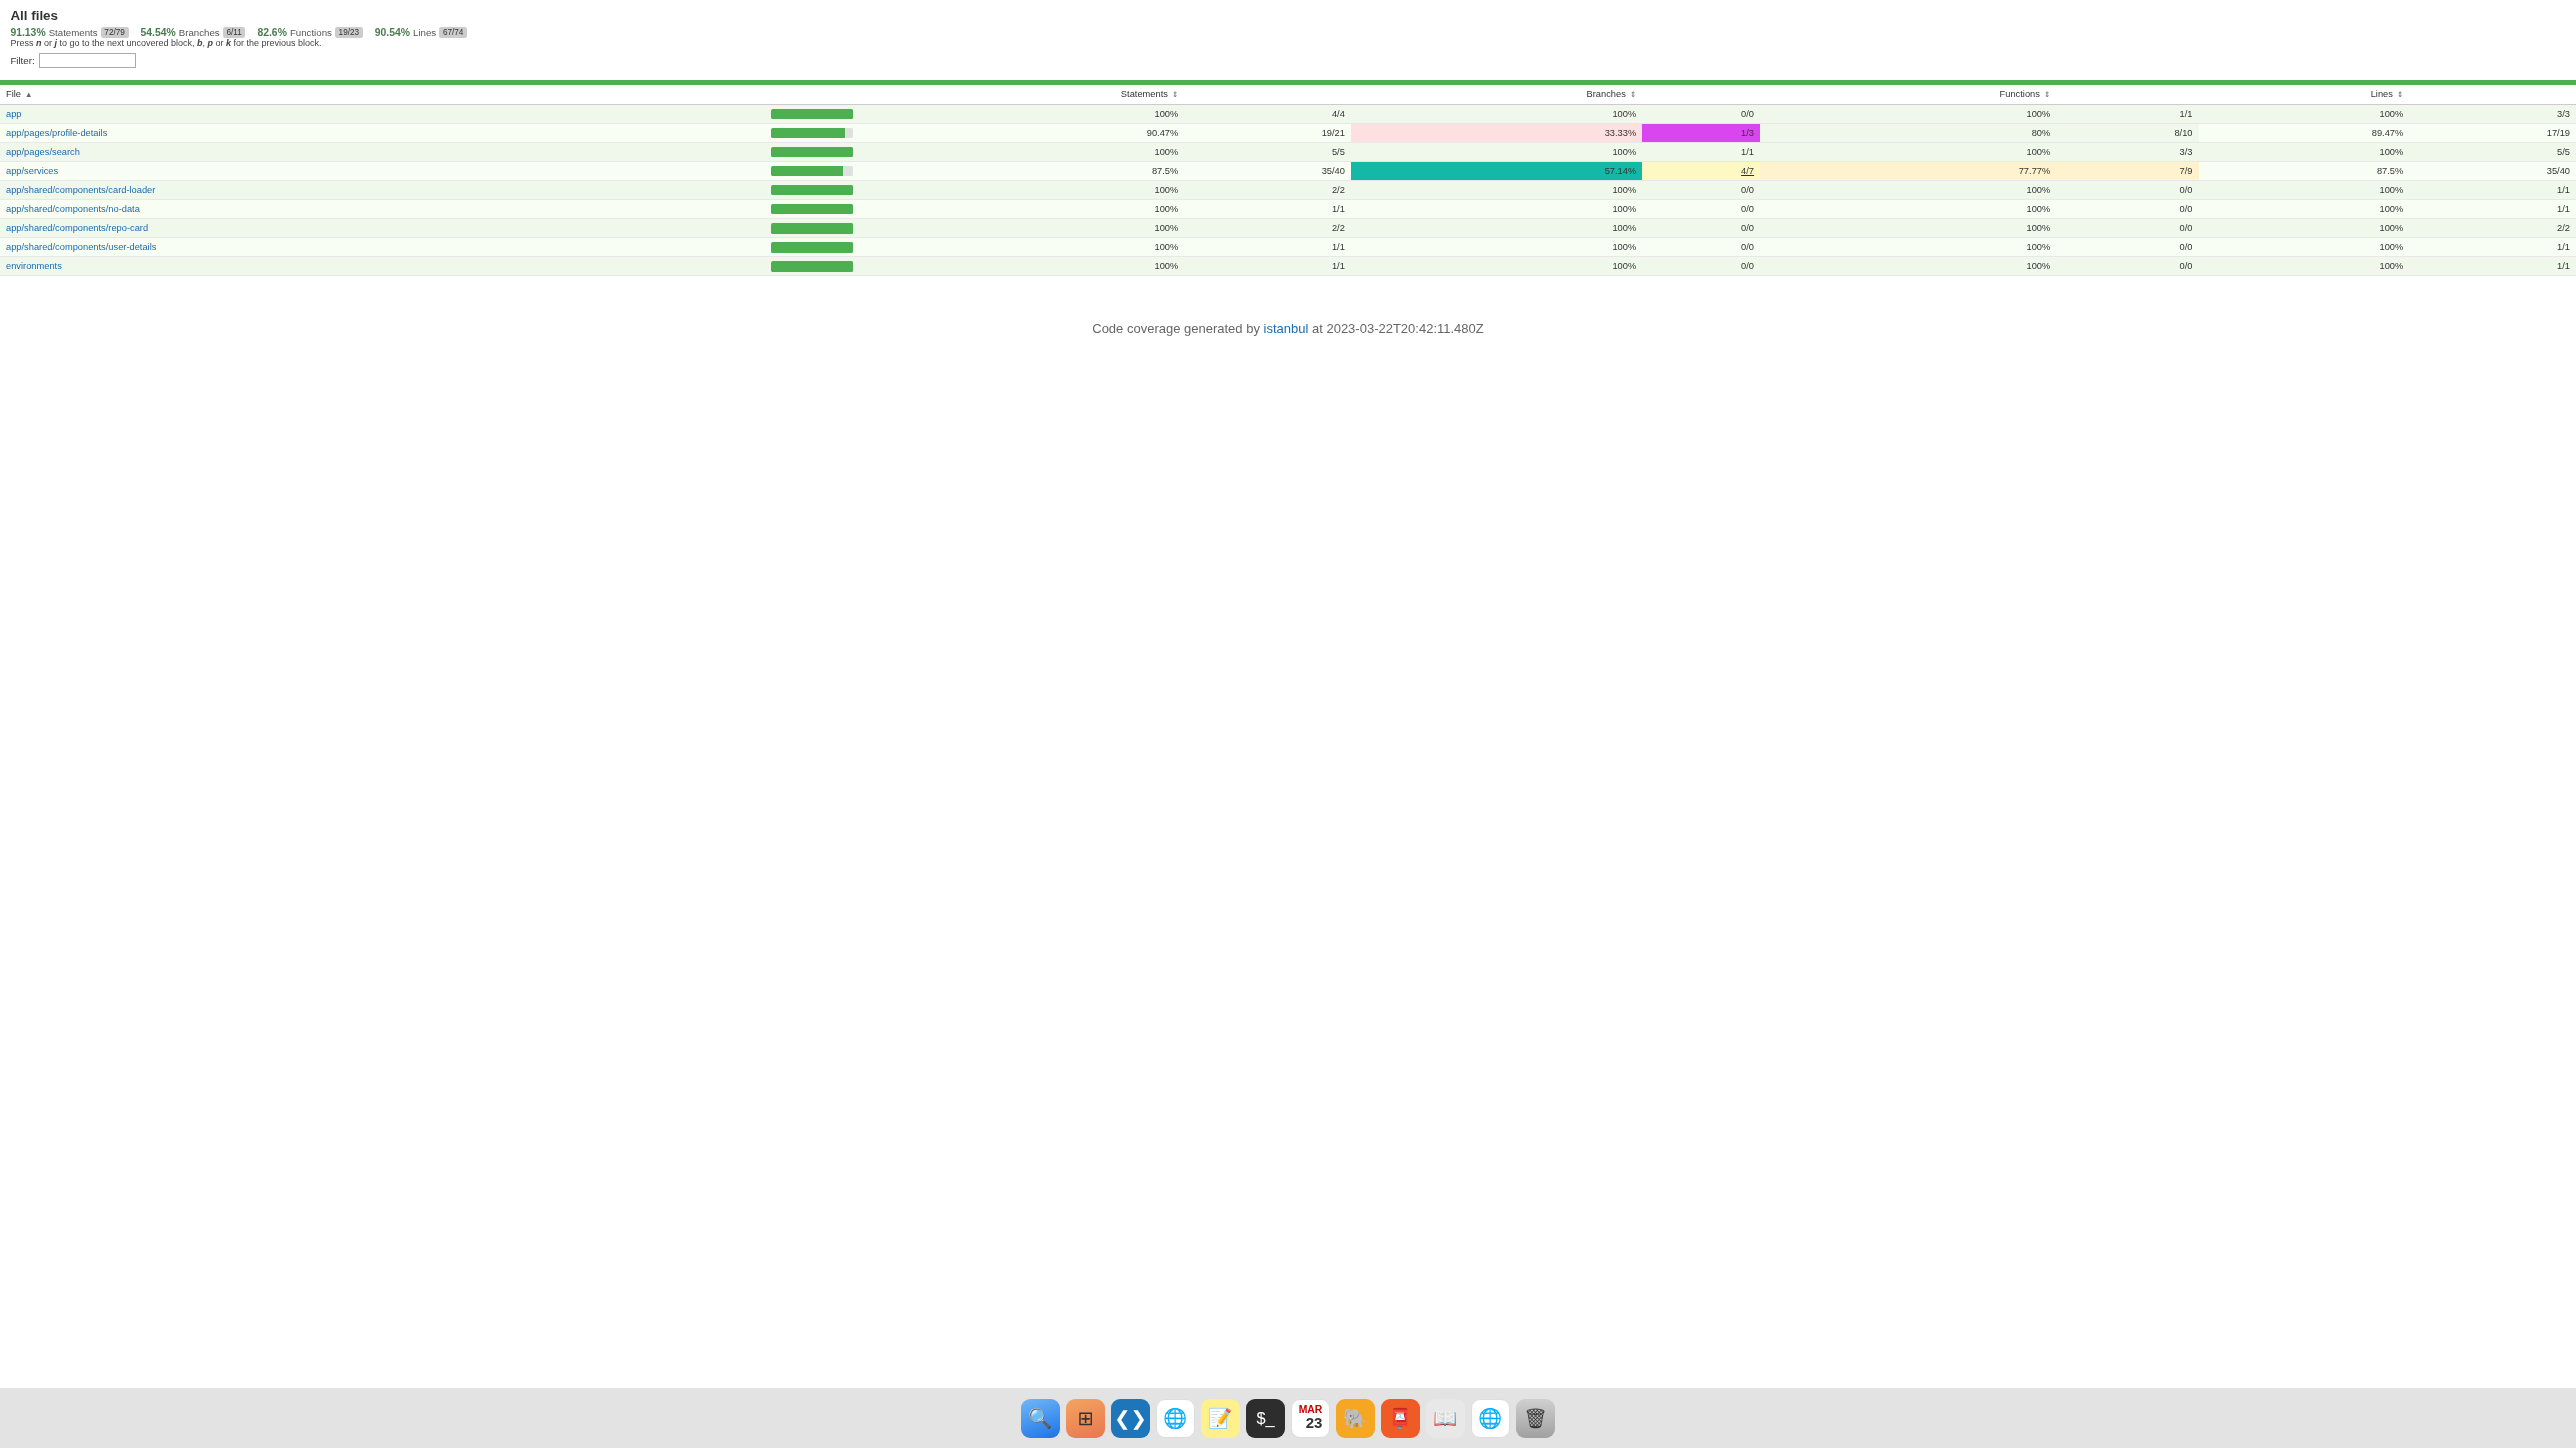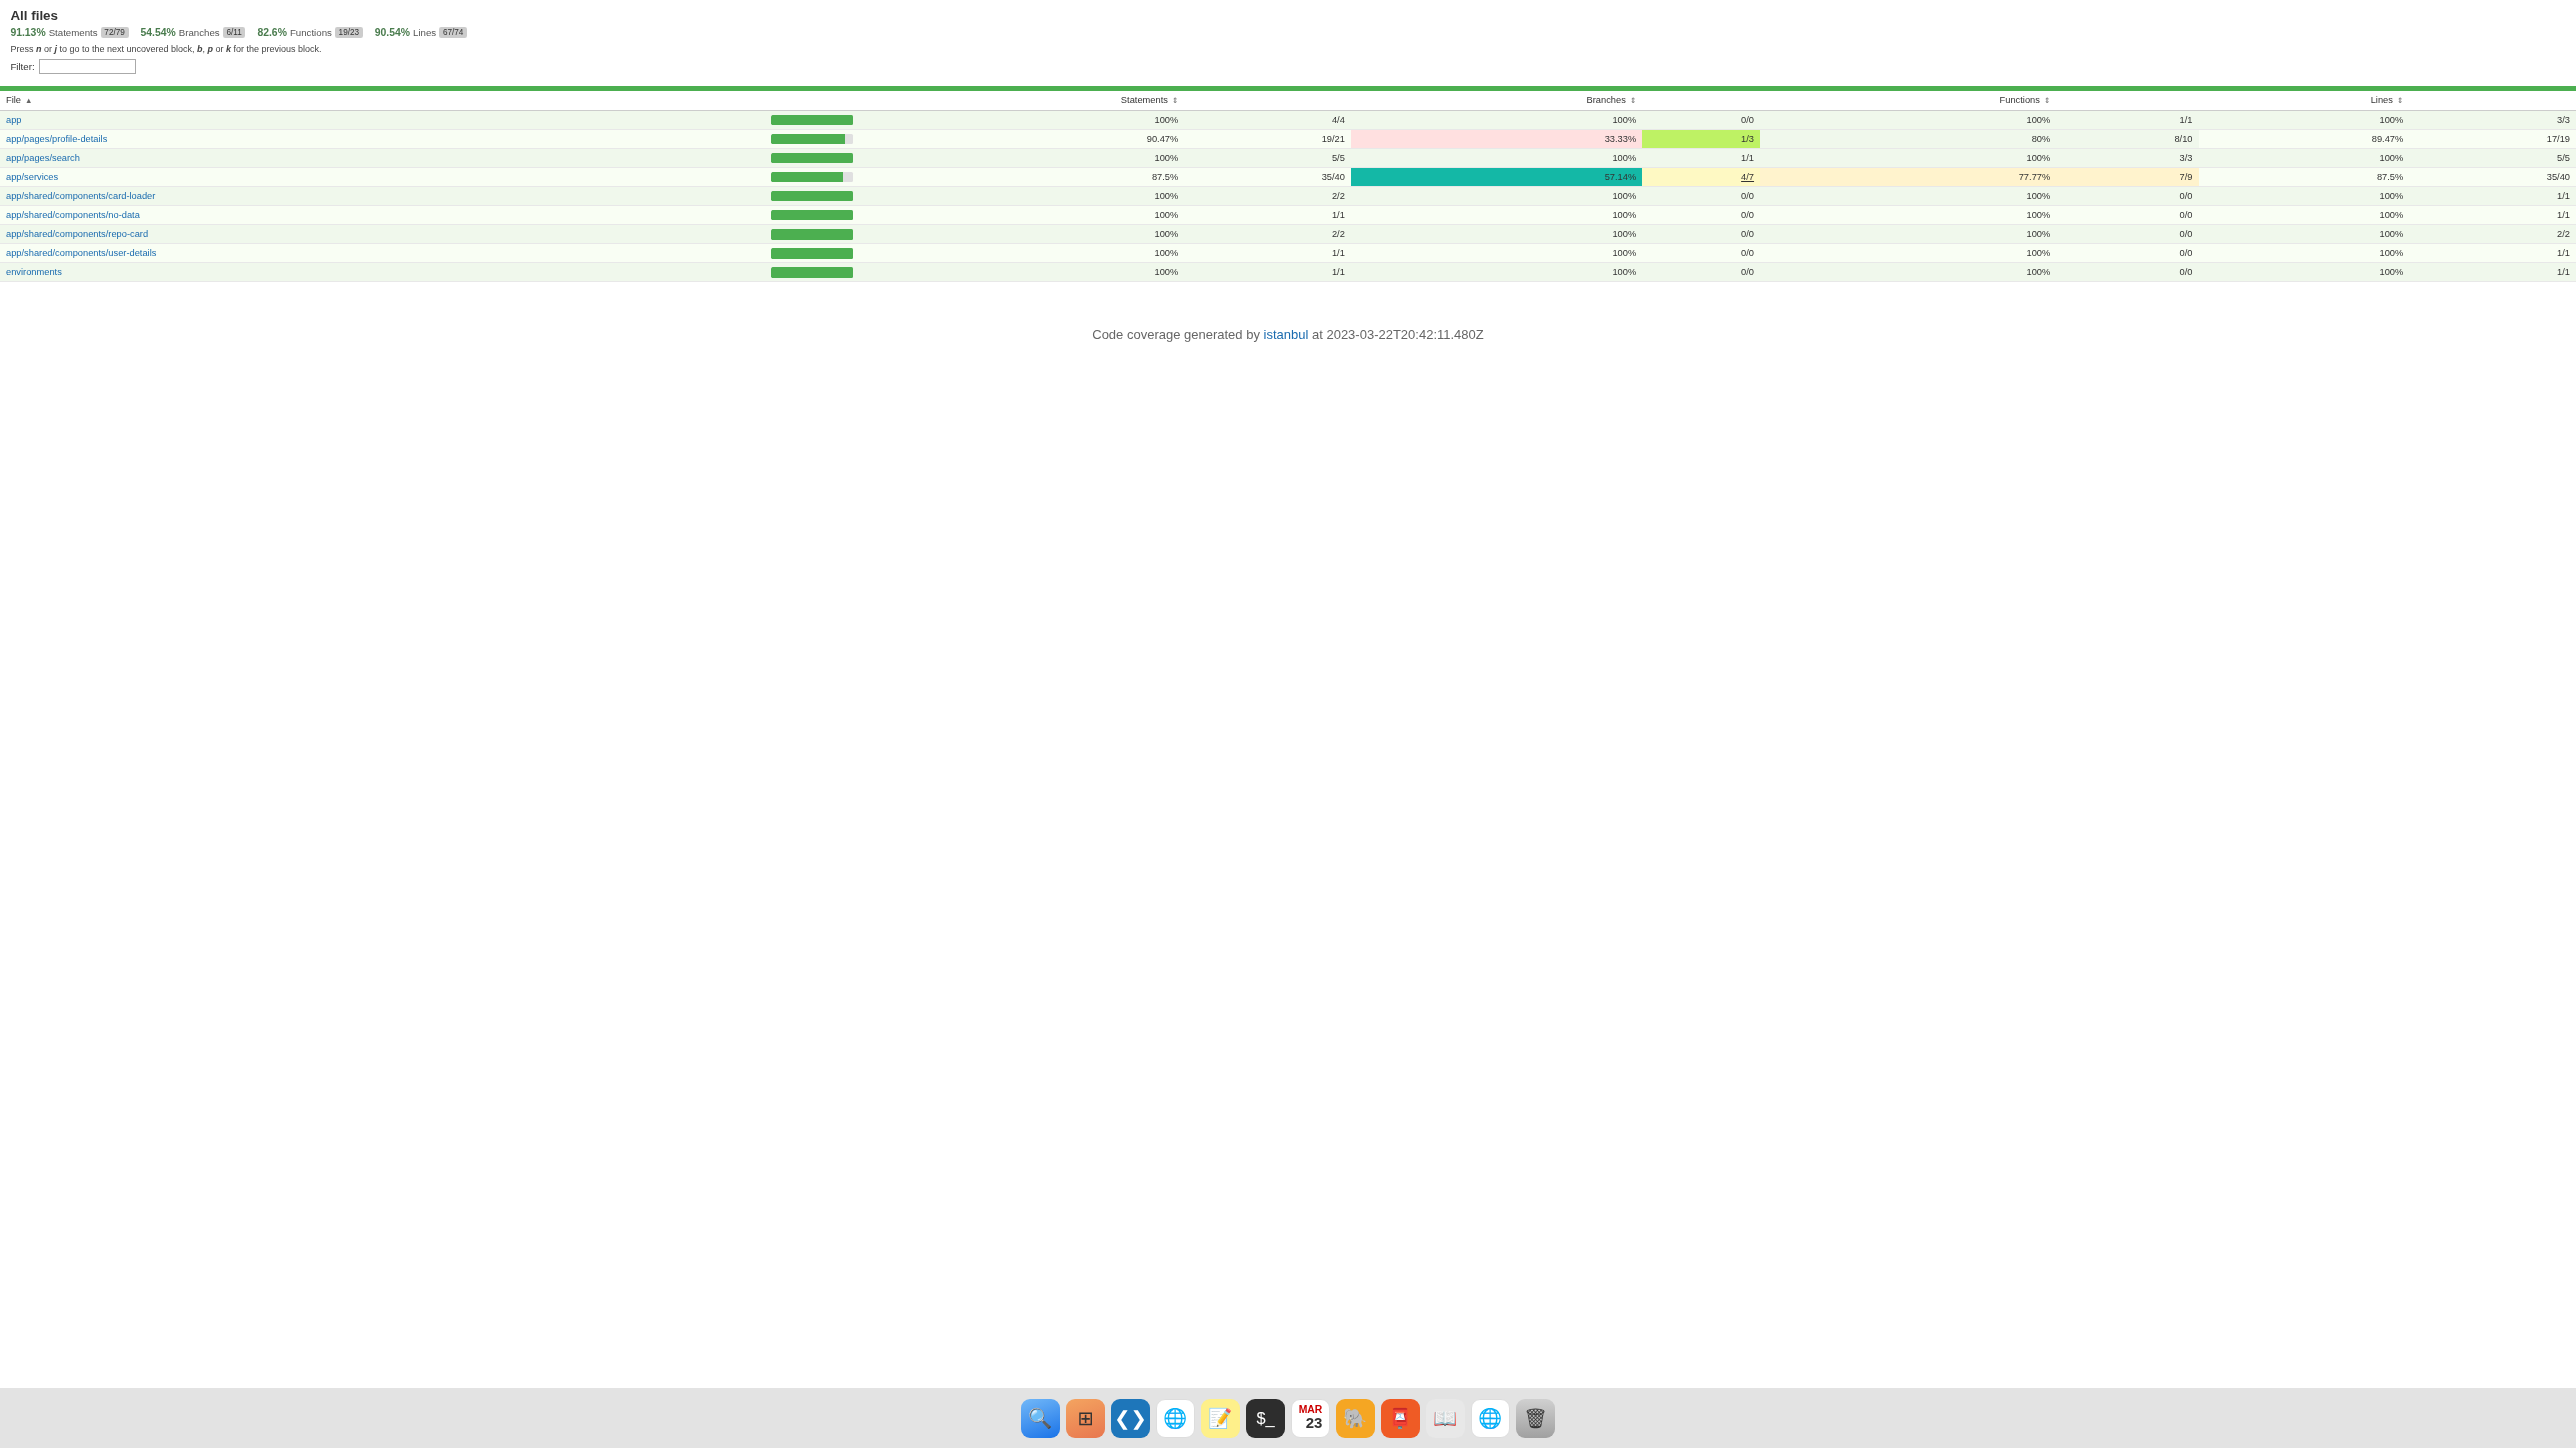--- a/index.html
+++ b/index.html
@@ -19,21 +19,20 @@
       font-size: 13.4px;
       font-weight: bold;
       margin-bottom: 4.5px;
     }
 
     .stats-row {
       display: flex;
       gap: 12px;
       align-items: center;
       flex-wrap: wrap;
-      margin-bottom: 6px;
     }
 
     .stat-item {
       display: flex;
       align-items: center;
       gap: 3px;
     }
 
     .stat-pct {
       font-weight: bold;
@@ -285,21 +284,21 @@
         <a href="#">app/pages/profile-details</a>
       </td>
       <td class="bar-cell">
         <div class="bar-container">
           <div class="bar-fill" style="width:90%;"></div>
         </div>
       </td>
       <td>90.47%</td>
       <td>19/21</td>
       <td style="background-color:#ffe0e0;">33.33%</td>
-      <td style="background-color:#bef264;">1/3</td>
+      <td style="background-color:#d946ef;">1/3</td>
       <td style="background-color:#f0f8ec;">80%</td>
       <td style="background-color:#f0f8ec;">8/10</td>
       <td>89.47%</td>
       <td>17/19</td>
     </tr>
         <tr>
       <td class="file-cell">
         <a href="#">app/pages/search</a>
       </td>
       <td class="bar-cell">

